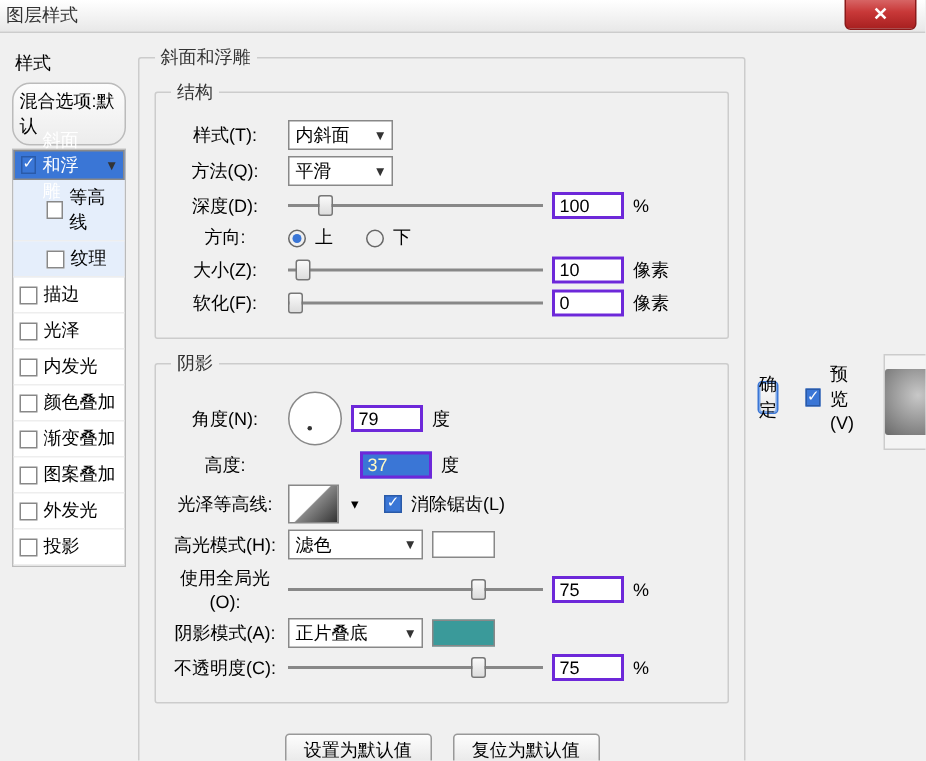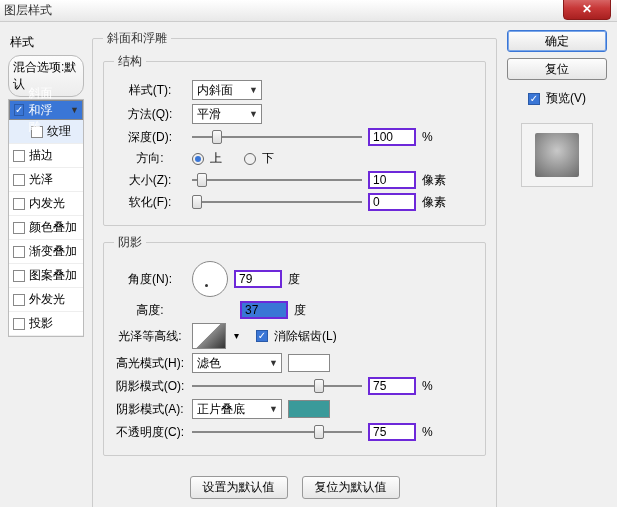--- a/index.html
+++ b/index.html
@@ -30,47 +30,50 @@
 .num { width: 48px; height: 18px; border: 2px solid #6d28d9; background: #fff; padding: 0 3px; display: inline-flex; align-items: center; }
 .unit { width: 28px; }
 .radio { width: 12px; height: 12px; border: 1px solid #666; border-radius: 50%; display: inline-flex; align-items: center; justify-content: center; }
 .radio.on::after { content: ""; width: 6px; height: 6px; background: #3a76d6; border-radius: 50%; }
 .angle { width: 36px; height: 36px; border: 1px solid #888; border-radius: 50%; position: relative; background: #fff; }
 .angle::after { content: ""; position: absolute; width: 3px; height: 3px; background: #333; border-radius: 50%; top: 22px; left: 12px; }
 .swatch { width: 42px; height: 18px; border: 1px solid #888; display: inline-block; }
 .gloss { width: 34px; height: 26px; border: 1px solid #888; background: linear-gradient(135deg,#fff 0%,#fff 48%,#888 50%,#333 100%); position: relative; }
 .gloss::after { content: "▾"; position: absolute; right: -14px; top: 6px; font-size: 10px; }
 .btn { padding: 2px 12px; background: linear-gradient(#fdfdfd,#e6e6e6); border: 1px solid #999; border-radius: 3px; }
-.right { width: 104px; display: flex; flex-direction: column; gap: 6px; align-items: center; }
+.right { width: 104px; display: flex; flex-direction: row; gap: 18px; align-items: center; }
 .rb { width: 100px; height: 22px; background: linear-gradient(#fdfdfd,#e6e6e6); border: 1px solid #888; border-radius: 3px; display: flex; align-items: center; justify-content: center; }
 .rb.primary { border-color: #3a76d6; box-shadow: 0 0 0 1px #7aa6e8 inset; }
 .preview { width: 72px; height: 64px; background: #f4f4f4; border: 1px solid #ccc; display: flex; align-items: center; justify-content: center; margin-top: 6px; }
 .preview-inner { width: 44px; height: 44px; background: radial-gradient(circle at 50% 40%,#c8c8c8,#6a6a6a); border-radius: 2px; }
 .bot-btns { display: flex; gap: 14px; justify-content: center; margin-top: 20px; }
-.num.hl { background: #3a76d6; color: #000000; }
+.num.hl { background: #3a76d6; color: #fef9c3; }
 </style>
 </head>
 <body>
 
 <div class="titlebar">
   <span class="title">图层样式</span>
   <div class="close-btn">
     <span>✕</span>
   </div>
 </div>
 
 <div class="main">
   <div class="left">
     <div class="left-head">样式</div>
     <button class="opt-btn">混合选项:默认</button>
     <div class="left-list" id="left-list"><div class="left-item sel">
           <span class="cb checked">✓</span>
           <span>斜面和浮雕</span>
         </div><div class="left-item sub">
           <span class="cb"></span>
+          <span>等高线</span>
+        </div><div class="left-item sub">
+          <span class="cb"></span>
           <span>纹理</span>
         </div><div class="left-item">
           <span class="cb"></span>
           <span>描边</span>
         </div><div class="left-item">
           <span class="cb"></span>
           <span>光泽</span>
         </div><div class="left-item">
           <span class="cb"></span>
           <span>内发光</span>
@@ -162,21 +165,21 @@
           <span style="width:18px"></span>
           <span class="cb checked">✓</span>
           <span>消除锯齿(L)</span>
         </div>
         <div class="row">
           <span class="lbl">高光模式(H):</span>
           <div class="sel" style="min-width:90px">滤色</div>
           <span class="swatch" style="background:#fff"></span>
         </div>
         <div class="row">
-          <span class="lbl">阴影模式(O):</span>
+          <span class="lbl">使用全局光(O):</span>
           <div class="slider">
               <div class="track"></div>
               <div class="thumb" style="left:72%"></div>
             </div>
           <span class="num">75</span>
           <span class="unit">%</span>
         </div>
         <div class="row">
           <span class="lbl">阴影模式(A):</span>
           <div class="sel" style="min-width:90px">正片叠底</div>
@@ -194,21 +197,20 @@
       </fieldset>
       <div class="bot-btns">
         <button class="btn">设置为默认值</button>
         <button class="btn">复位为默认值</button>
       </div>
     </fieldset>
   </div>
 
   <div class="right">
     <div class="rb primary">确定</div>
-    <div class="rb">复位</div>
     <div class="row" style="margin-top:4px">
       <span class="cb checked">✓</span>
       <span>预览(V)</span>
     </div>
     <div class="preview">
         <div class="preview-inner"></div>
       </div>
   </div>
 </div>
 

